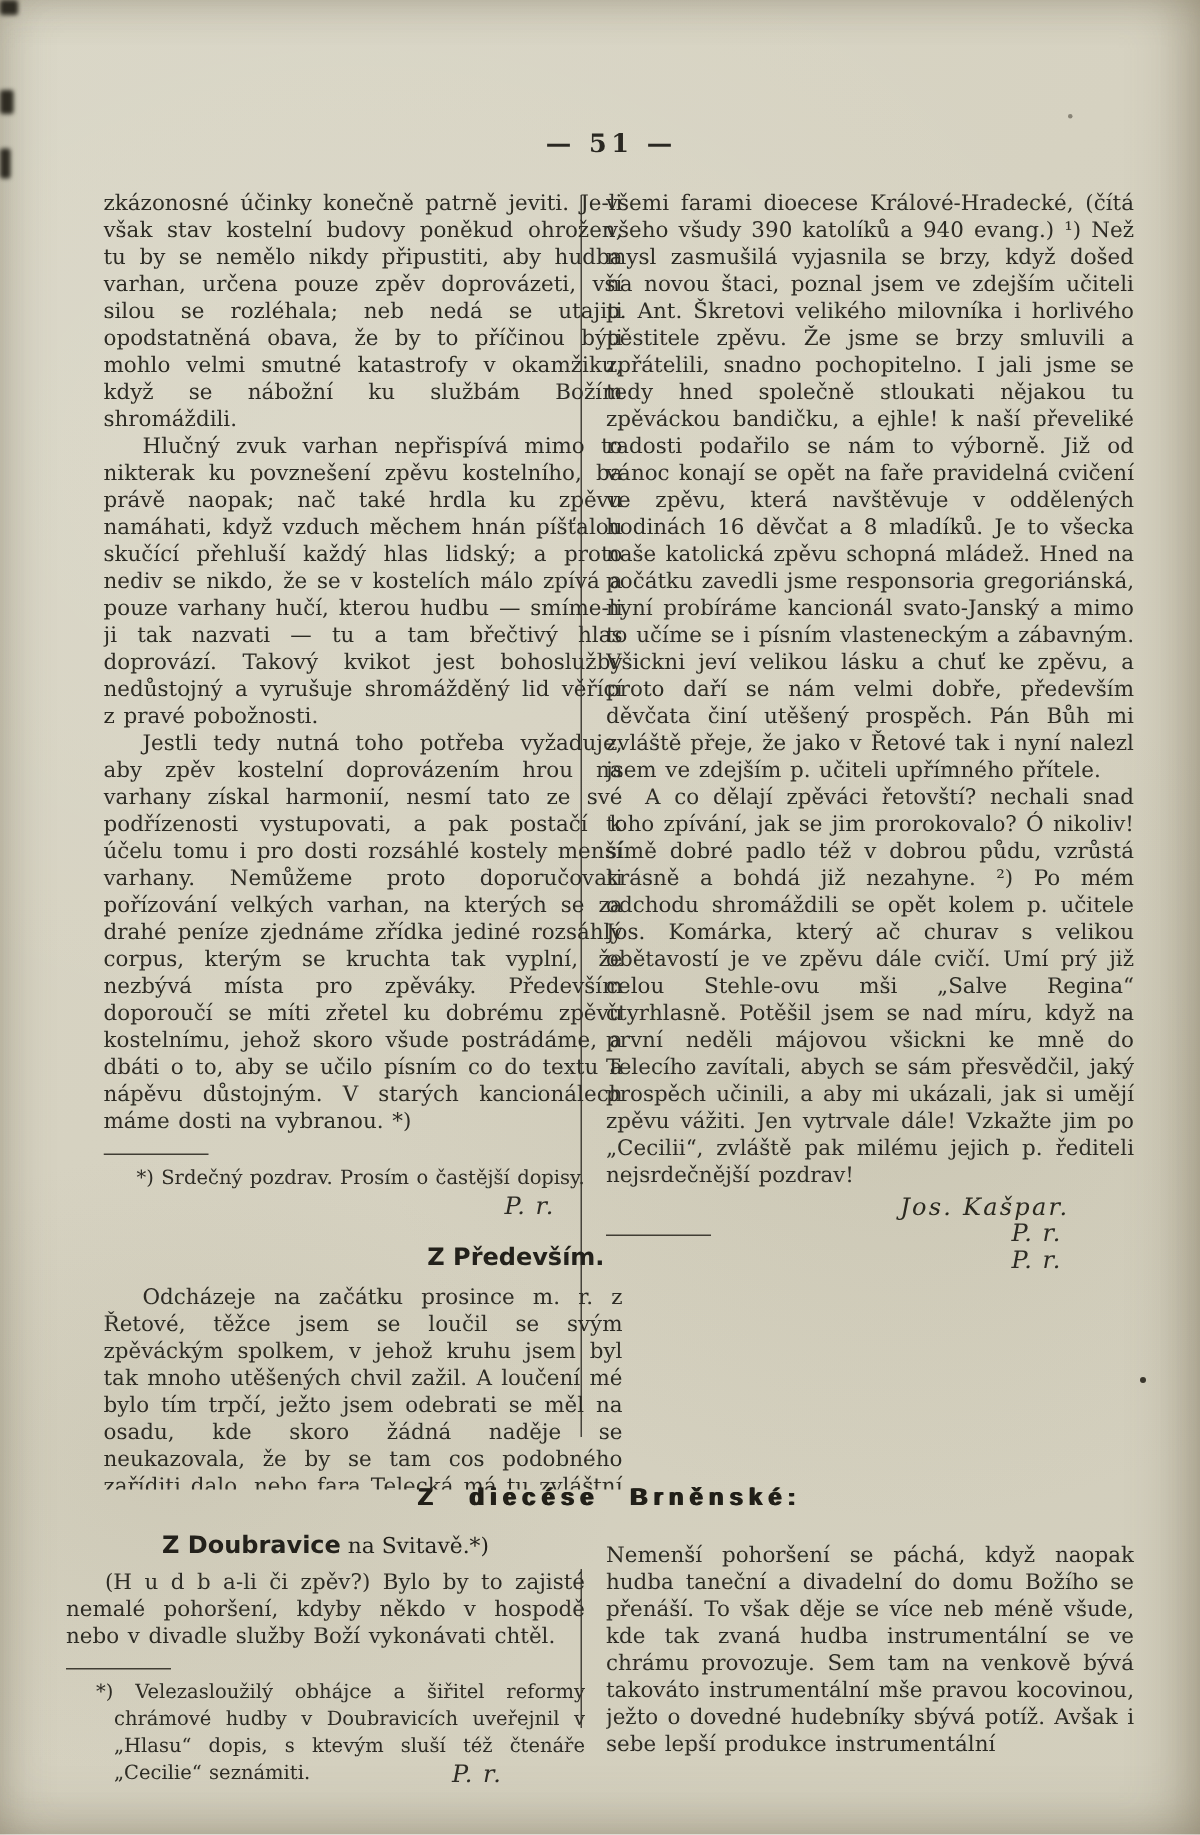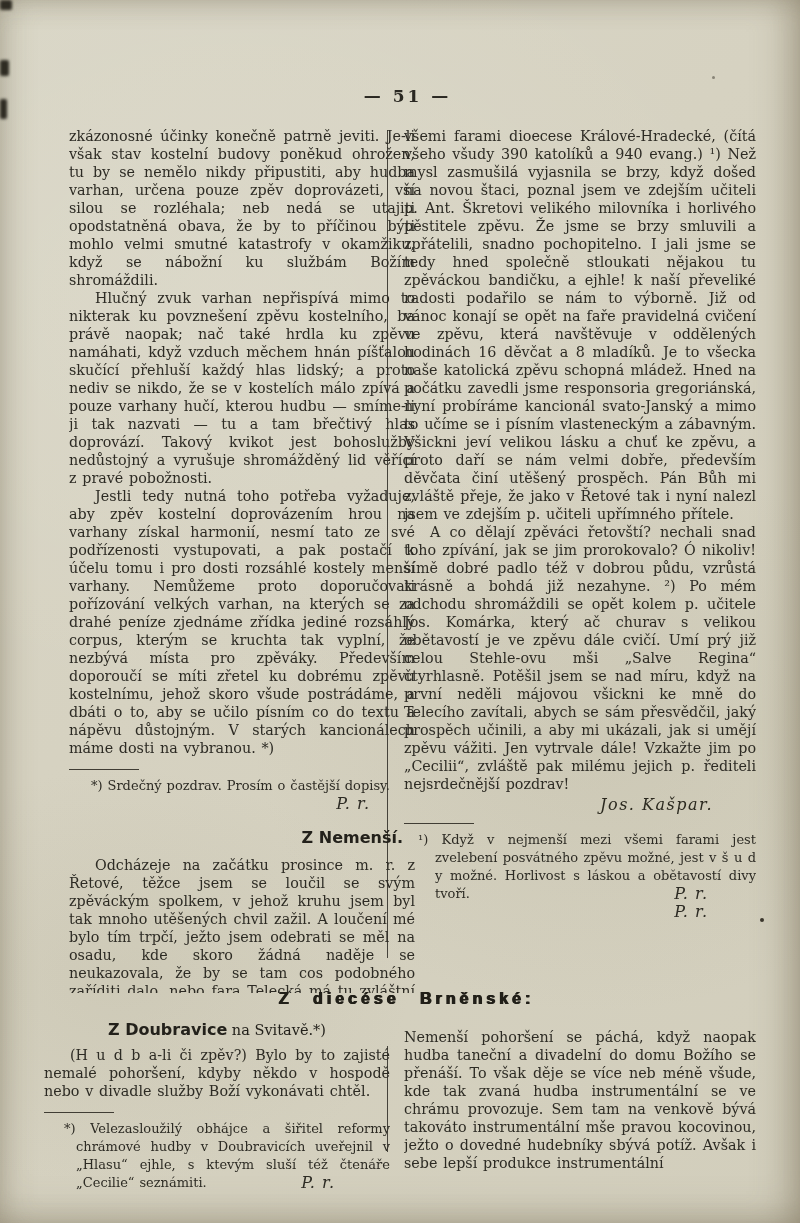--- a/index.html
+++ b/index.html
@@ -103,46 +103,45 @@
     <p class="body">zkázonosné účinky konečně patrně jeviti. Je-li však stav kostelní budovy poněkud ohrožen, tu by se nemělo nikdy připustiti, aby hudba varhan, určena pouze zpěv doprovázeti, vší silou se rozléhala; neb nedá se utajiti opodstatněná obava, že by to příčinou býti mohlo velmi smutné katastrofy v okamžiku, když se nábožní ku službám Božím shromáždili.</p>
     <p class="body indent">Hlučný zvuk varhan nepřispívá mimo to nikterak ku povznešení zpěvu kostelního, ba právě naopak; nač také hrdla ku zpěvu namáhati, když vzduch měchem hnán píšťalou skučící přehluší každý hlas lidský; a proto nediv se nikdo, že se v kostelích málo zpívá a pouze varhany hučí, kterou hudbu — smíme-li ji tak nazvati — tu a tam břečtivý hlas doprovází. Takový kvikot jest bohoslužby nedůstojný a vyrušuje shromážděný lid věřící z pravé pobožnosti.</p>
     <p class="body indent">Jestli tedy nutná toho potřeba vyžaduje, aby zpěv kostelní doprovázením hrou na varhany získal harmonií, nesmí tato ze své podřízenosti vystupovati, a pak postačí k účelu tomu i pro dosti rozsáhlé kostely menší varhany. Nemůžeme proto doporučovati pořízování velkých varhan, na kterých se za drahé peníze zjednáme zřídka jediné rozsáhlý corpus, kterým se kruchta tak vyplní, že nezbývá místa pro zpěváky. Především doporoučí se míti zřetel ku dobrému zpěvu kostelnímu, jehož skoro všude postrádáme, a dbáti o to, aby se učilo písním co do textu a nápěvu důstojným. V starých kancionálech máme dosti na vybranou. *)</p>
 
     <div class="fnblock">
       <div class="fnrule"></div>
       <p class="fn fn-left">*) Srdečný pozdrav. Prosím o častější dopisy.</p>
       <div class="fnsig sig-pad-l">P. r.</div>
     </div>
 
-    <h3 class="subhead subhead-teleci">Z Nemenší.</h3>
+    <h3 class="subhead subhead-teleci">Z Především.</h3>
     <p class="body indent">Odcházeje na začátku prosince m. r. z Řetové, těžce jsem se loučil se svým zpěváckým spolkem, v jehož kruhu jsem byl tak mnoho utěšených chvil zažil. A loučení mé bylo tím trpčí, ježto jsem odebrati se měl na osadu, kde skoro žádná naděje se neukazovala, že by se tam cos podobného zaříditi dalo, nebo fara Telecká má tu zvláštní pověsť, že je co do počtu ta n e j m e n š í mezi</p>
   </div>
 
   <div class="col col-right">
     <p class="body">všemi farami dioecese Králové-Hradecké, (čítá všeho všudy 390 katolíků a 940 evang.) ¹) Než mysl zasmušilá vyjasnila se brzy, když došed na novou štaci, poznal jsem ve zdejším učiteli p. Ant. Škretovi velikého milovníka i horlivého pěstitele zpěvu. Že jsme se brzy smluvili a zpřátelili, snadno pochopitelno. I jali jsme se tedy hned společně stloukati nějakou tu zpěváckou bandičku, a ejhle! k naší převeliké radosti podařilo se nám to výborně. Již od vánoc konají se opět na faře pravidelná cvičení ve zpěvu, která navštěvuje v oddělených hodinách 16 děvčat a 8 mladíků. Je to všecka naše katolická zpěvu schopná mládež. Hned na počátku zavedli jsme responsoria gregoriánská, nyní probíráme kancionál svato-Janský a mimo to učíme se i písním vlasteneckým a zábavným. Všickni jeví velikou lásku a chuť ke zpěvu, a proto daří se nám velmi dobře, především děvčata činí utěšený prospěch. Pán Bůh mi zvláště přeje, že jako v Řetové tak i nyní nalezl jsem ve zdejším p. učiteli upřímného přítele.</p>
     <p class="body indent">A co dělají zpěváci řetovští? nechali snad toho zpívání, jak se jim prorokovalo? Ó nikoliv! símě dobré padlo též v dobrou půdu, vzrůstá krásně a bohdá již nezahyne. ²) Po mém odchodu shromáždili se opět kolem p. učitele Jos. Komárka, který ač churav s velikou obětavostí je ve zpěvu dále cvičí. Umí prý již celou Stehle-ovu mši „Salve Regina“ čtyrhlasně. Potěšil jsem se nad míru, když na první neděli májovou všickni ke mně do Telecího zavítali, abych se sám přesvědčil, jaký prospěch učinili, a aby mi ukázali, jak si umějí zpěvu vážiti. Jen vytrvale dále! Vzkažte jim po „Cecilii“, zvláště pak milému jejich p. řediteli nejsrdečnější pozdrav!</p>
     <div class="signature">Jos. Kašpar.</div>
 
     <div class="fnblock fnblock-tight">
       <div class="fnrule"></div>
-      <p class="fn fn-hang">¹) Když v nejmenší mezi všemi farami jest zvelebení posvátného zpěvu možné, jest v š u d y možné. Horlivost s láskou a obětavostí divy tvoří.</p>
       <div class="fnsig sig-pad-r sig-inline">P. r.</div>
       <div class="fnsig sig-pad-r">P. r.</div>
     </div>
   </div>
 
   <h2 class="section-heading">Z diecése Brněnské:</h2>
 
   <div class="col col-bl">
     <h3 class="subhead subhead-doubravice"><span>Z Doubravice</span><span class="subhead-rest"> na Svitavě.*)</span></h3>
     <p class="body indent">(H u d b a-li či zpěv?) Bylo by to zajisté nemalé pohoršení, kdyby někdo v hospodě nebo v divadle služby Boží vykonávati chtěl.</p>
 
     <div class="fnblock">
       <div class="fnrule"></div>
-      <p class="fn fn-hang2">*) Velezasloužilý obhájce a šiřitel reformy chrámové hudby v Doubravicích uveřejnil v „Hlasu“ ejhle, s ktevým sluší též čtenáře „Cecilie“ seznámiti.</p>
+      <p class="fn fn-hang2">*) Velezasloužilý obhájce a šiřitel reformy chrámové hudby v Doubravicích uveřejnil v „Hlasu“ dopis, s ktevým sluší též čtenáře „Cecilie“ seznámiti.</p>
       <div class="fnsig sig-inline-bl">P. r.</div>
     </div>
   </div>
 
   <div class="col col-br">
     <p class="body">Nemenší pohoršení se páchá, když naopak hudba taneční a divadelní do domu Božího se přenáší. To však děje se více neb méně všude, kde tak zvaná hudba instrumentální se ve chrámu provozuje. Sem tam na venkově bývá takováto instrumentální mše pravou kocovinou, ježto o dovedné hudebníky sbývá potíž. Avšak i sebe lepší produkce instrumentální</p>
   </div>
 
   <div class="smudge" style="left:0;top:60px;width:9px;height:16px;"></div>
   <div class="smudge" style="left:0;top:99px;width:7px;height:20px;"></div>

